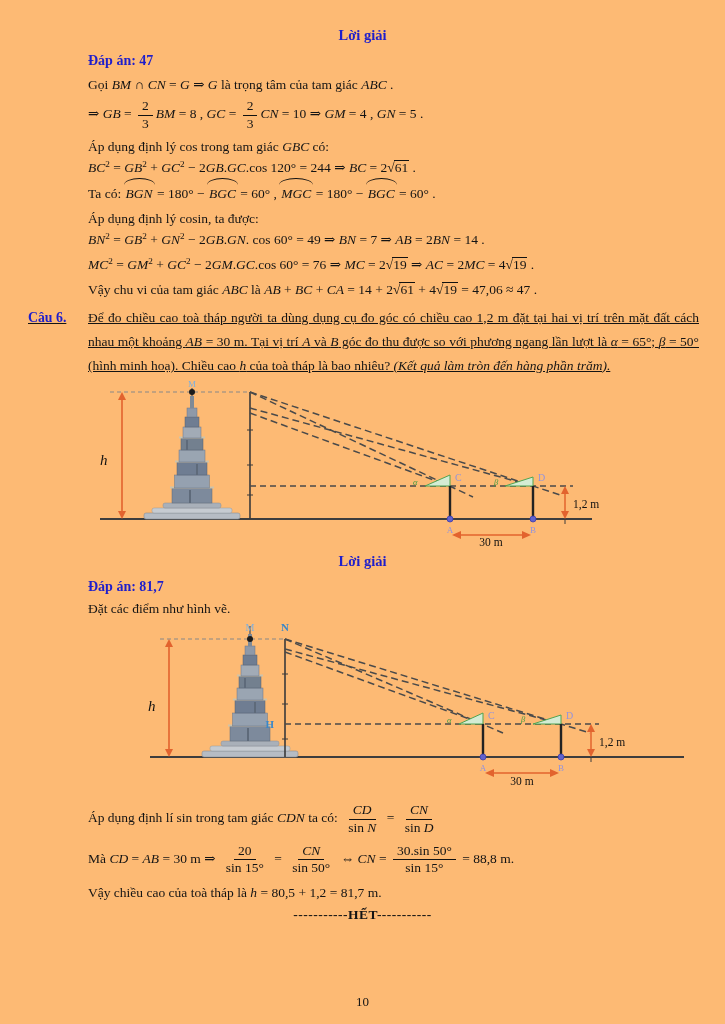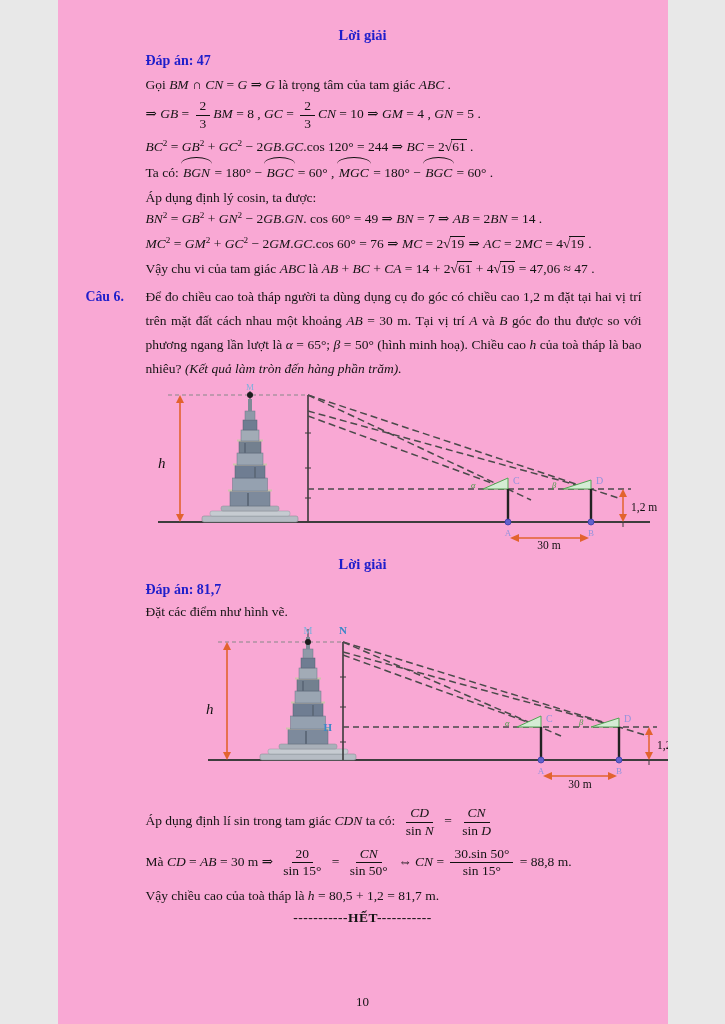--- a/index.html
+++ b/index.html
@@ -1,18 +1,18 @@
 <!DOCTYPE html>
 <html><head>
 <meta charset="utf-8">
 <style>
   html,body { margin:0; padding:0; background:#e8e8e8; }
   .page {
-    position:relative; width:610px; height:1024px; margin:0 auto;
-    background:#f9a8d4; overflow:hidden;
+    position:relative; width:725px; height:1024px; margin:0 auto;
+    background:#fdba74; overflow:hidden;
     font-family:"Liberation Serif","DejaVu Serif",serif;
     color:#141414; font-size:13.5px;
   }
   .inner { padding-top:26px; }
   .heading { text-align:center; color:#1e1ecb; font-weight:bold; font-size:14.5px; line-height:18px; }
   .answer { margin-left:88px; color:#1e1ecb; font-weight:bold; font-size:14px; line-height:18px; margin-top:8px; }
   .content { margin-left:88px; margin-right:28px; }
   .mline { line-height:21px; }
   .mt2{margin-top:2px;} .mt4{margin-top:4px;}
   .tall { padding:3px 0; }
@@ -24,21 +24,21 @@
   .hat::before {
     content:""; position:absolute; left:-1px; right:-1px; top:-5px; height:6px;
     border-top:1.4px solid #111; border-radius:50% 50% 0 0 / 100% 100% 0 0;
   }
   .frac { display:inline-flex; flex-direction:column; align-items:center; vertical-align:middle; margin:0 3px; line-height:1.25; text-align:center; }
   .fn { padding:0 4px; border-bottom:1.1px solid #111; }
   .fd { padding:0 4px; }
   .sqrt { white-space:nowrap; }
   .rad { display:inline-block; border-top:1.2px solid #111; padding:0 1px; margin-left:-1px; line-height:1.1;text-align:center; }
 
-  .qrow { display:flex; margin-top:6px; }
+  .qrow { display:flex; margin-top:6px;text-decoration:underline; }
   .qlabel { flex:none; width:58px; margin-left:28px; color:#1e1ecb; font-weight:bold; font-size:13.8px; line-height:24px; }
   .qtext { flex:1; margin-left:2px; margin-right:26px; text-align:justify; line-height:24px; }
 
   .figwrap1 { margin-left:95px; margin-top:2px; }
   .figwrap2 { margin-left:112px; margin-top:0px; }
   svg text { font-family:"Liberation Serif","DejaVu Serif",serif; }
   .het { text-align:center; font-weight:bold; font-size:13.5px; margin-top:4px; letter-spacing:0.5px; }
   .pagenum { position:absolute; bottom:14px; left:0; width:100%; text-align:center; font-size:13px; }
 </style>
 </head>
@@ -52,20 +52,21 @@
 
     <div class="content">
       <div class="mline mt4">Gọi <span class="mi">BM</span> ∩ <span class="mi">CN</span> = <span class="mi">G</span>  ⇒ <span class="mi">G</span>  là trọng tâm của tam giác <span class="mi">ABC</span> .</div>
       <div class="mline tall">⇒ <span class="mi">GB</span> = <span class="frac">
             <span class="fn">2</span>
             <span class="fd">3</span>
           </span><span class="mi">BM</span> = 8 ,  <span class="mi">GC</span> = <span class="frac">
             <span class="fn">2</span>
             <span class="fd">3</span>
           </span><span class="mi">CN</span> = 10   ⇒ <span class="mi">GM</span> = 4 ,  <span class="mi">GN</span> = 5 .</div>
+      <div class="mline">Áp dụng định lý cos trong tam giác <span class="mi">GBC</span>  có:</div>
       <div class="mline"><span class="mi">BC</span><sup>2</sup> = <span class="mi">GB</span><sup>2</sup> + <span class="mi">GC</span><sup>2</sup> − 2<span class="mi">GB</span>.<span class="mi">GC</span>.cos 120° = 244   ⇒ <span class="mi">BC</span> = 2<span class="sqrt">√<span class="rad">61</span></span> .</div>
       <div class="mline hatroom">Ta có:  <span class="hat">BGN</span> = 180° − <span class="hat">BGC</span> = 60° ,   <span class="hat">MGC</span> = 180° − <span class="hat">BGC</span> = 60° .</div>
       <div class="mline mt4">Áp dụng định lý cosin, ta được:</div>
       <div class="mline"><span class="mi">BN</span><sup>2</sup> = <span class="mi">GB</span><sup>2</sup> + <span class="mi">GN</span><sup>2</sup> − 2<span class="mi">GB</span>.<span class="mi">GN</span>. cos 60° = 49   ⇒ <span class="mi">BN</span> = 7  ⇒ <span class="mi">AB</span> = 2<span class="mi">BN</span> = 14 .</div>
       <div class="mline mt4"><span class="mi">MC</span><sup>2</sup> = <span class="mi">GM</span><sup>2</sup> + <span class="mi">GC</span><sup>2</sup> − 2<span class="mi">GM</span>.<span class="mi">GC</span>.cos 60° = 76   ⇒ <span class="mi">MC</span> = 2<span class="sqrt">√<span class="rad">19</span></span>  ⇒ <span class="mi">AC</span> = 2<span class="mi">MC</span> = 4<span class="sqrt">√<span class="rad">19</span></span> .</div>
       <div class="mline mt4">Vậy chu vi của tam giác <span class="mi">ABC</span>  là  <span class="mi">AB</span> + <span class="mi">BC</span> + <span class="mi">CA</span> = 14 + 2<span class="sqrt">√<span class="rad">61</span></span> + 4<span class="sqrt">√<span class="rad">19</span></span> = 47,06 ≈ 47 .</div>
     </div>
 
     <div class="qrow">
       <div class="qlabel">Câu 6.</div>

